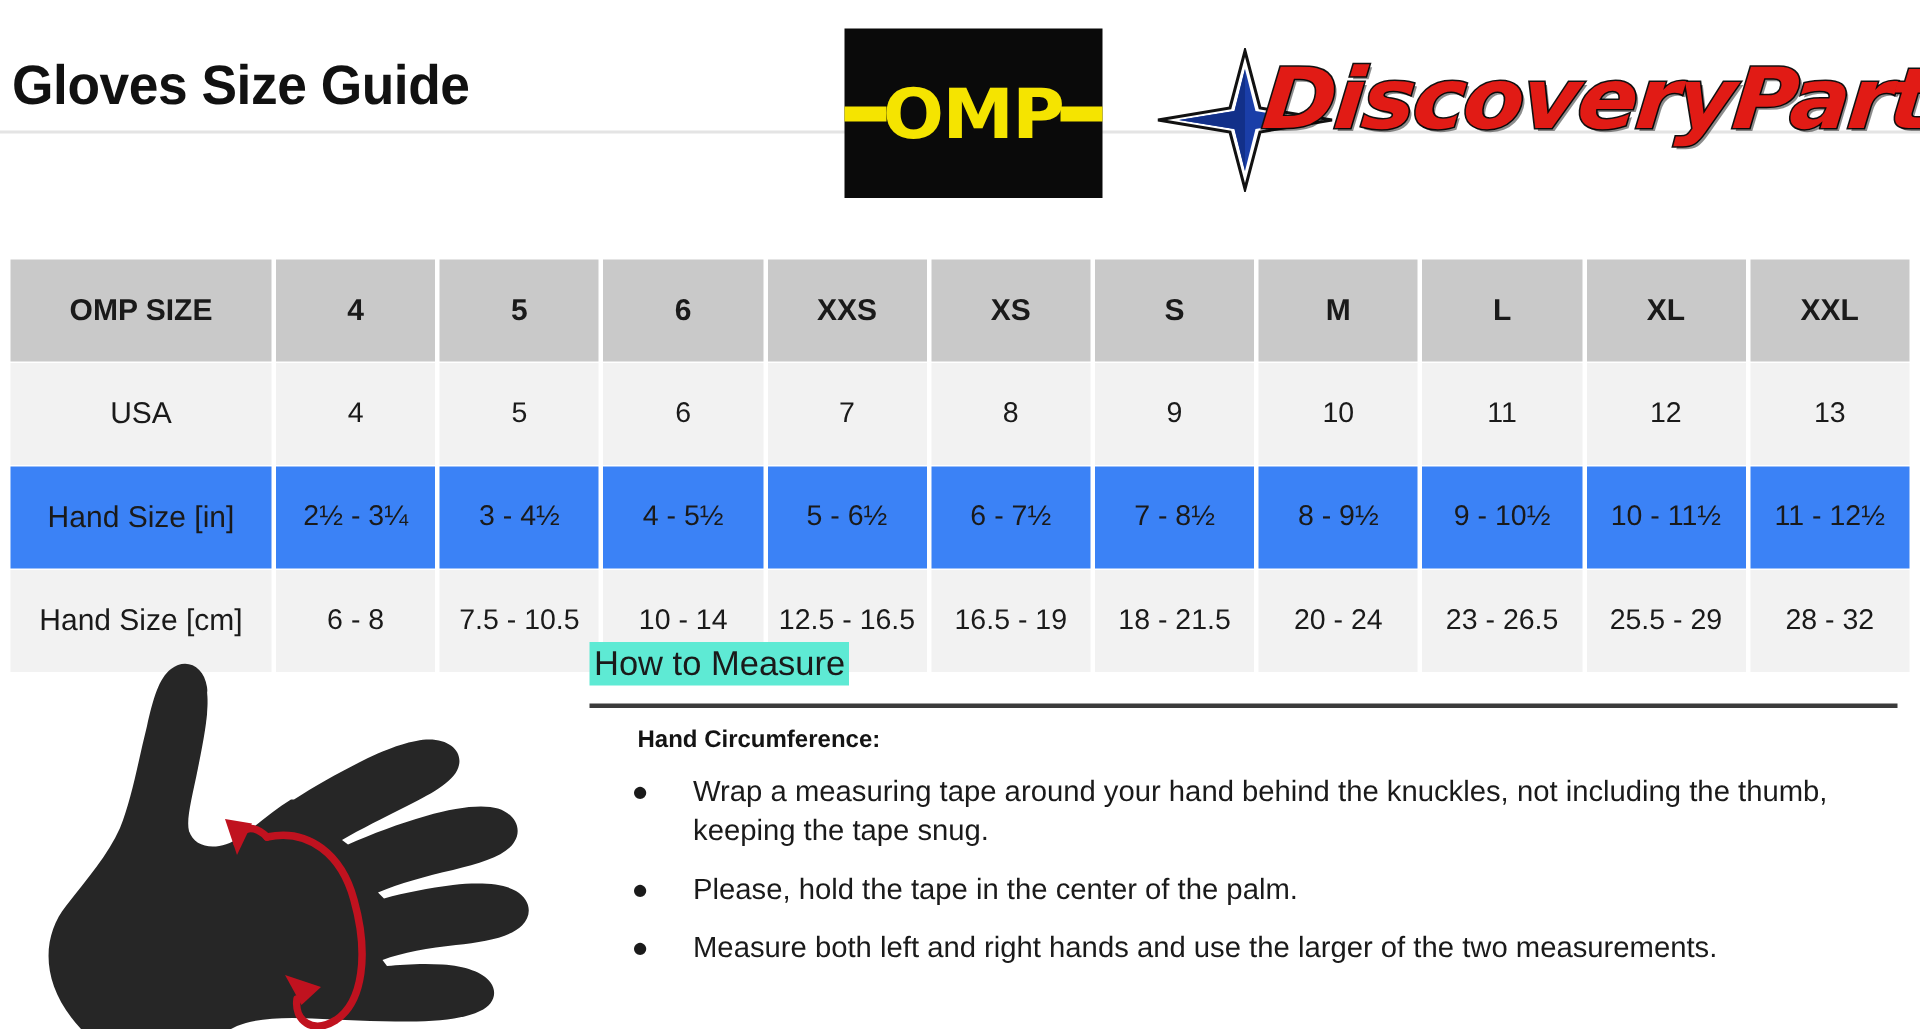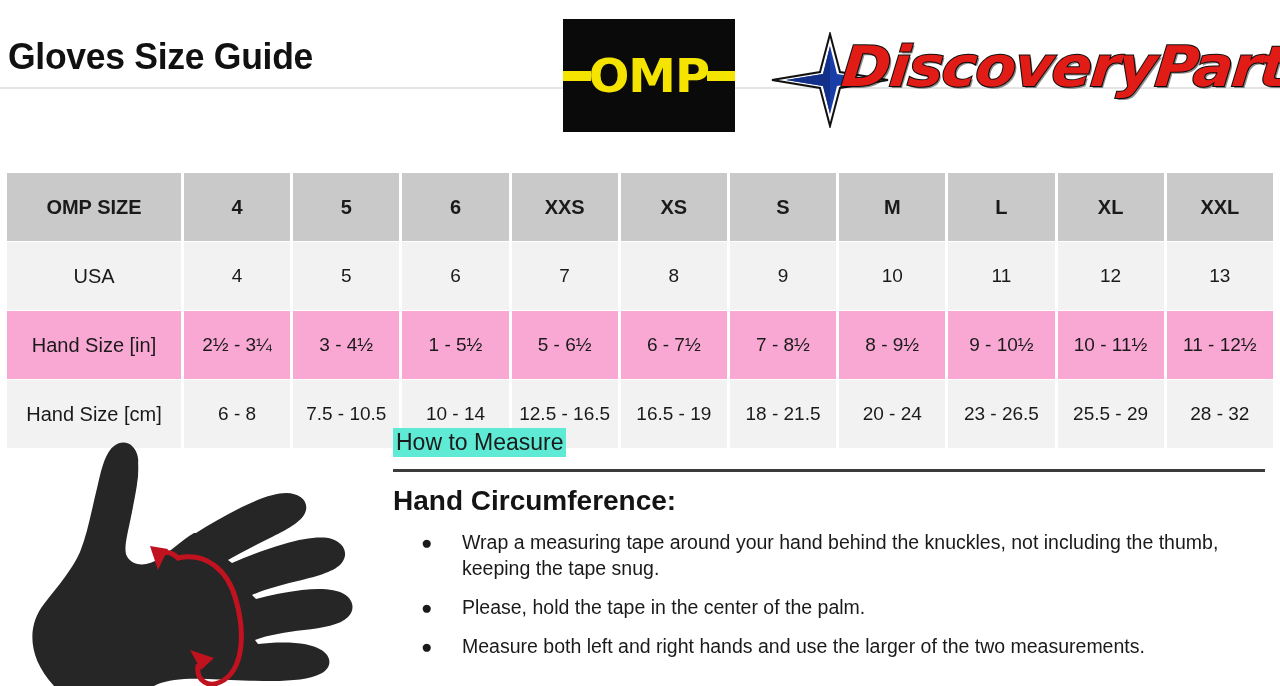--- a/index.html
+++ b/index.html
@@ -82,42 +82,42 @@
     height:54px;
     text-align:center;vertical-align:middle;
     font-size:19px;
     color:#1a1a1a;
     padding:7px 2px;
     white-space:nowrap;
   }
   .size-table .col-label{width:170px;}
   .size-table tr.row-head td{background:#c9c9c9;font-weight:bold;font-size:20px;}
   .size-table tr.row-light td{background:#f2f2f2;}
-  .size-table tr.row-gray td{background:#f9a8d4;margin-top:6px;}
+  .size-table tr.row-gray td{background:#3b82f6;margin-top:6px;}
   .size-table td.cell-label{font-size:20px;}
   .size-table tr.row-head td.cell-label{font-size:20px;}
 
   
   .hand-figure{position:absolute;left:10px;top:400px;width:380px;height:286px;}
   .howto{position:absolute;left:393px;top:428px;width:880px;}
   .howto-title{
     display:inline-block;
     background:#5eead4;
     font-size:23px;
     color:#1a1a1a;
     padding:1px 3px 2px 3px;
     line-height:1.15;
   }
   .howto-rule{
     width:872px;height:3px;background:#3b3b3b;
     margin-top:12px;
   }
   .howto-sub{
     margin-top:13px;
-    font-size:28px;font-weight:bold;color:#141414;
+    font-size:16px;font-weight:bold;color:#141414;margin-left:32px;
   }
   .bullets{
     list-style:none;
     margin:13px 0 0 0;padding:0;
   }
   .bullets li{
     position:relative;
     padding-left:69px;
     font-size:19.5px;
     line-height:1.33;
@@ -180,21 +180,21 @@
         <td>9</td>
         <td>10</td>
         <td>11</td>
         <td>12</td>
         <td>13</td>
       </tr>
       <tr class="row-gray">
         <td class="cell-label col-label">Hand Size [in]</td>
         <td>2½ - 3¼</td>
         <td>3 - 4½</td>
-        <td>1 - 5½</td>
+        <td>4 - 5½</td>
         <td>5 - 6½</td>
         <td>6 - 7½</td>
         <td>7 - 8½</td>
         <td>8 - 9½</td>
         <td>9 - 10½</td>
         <td>10 - 11½</td>
         <td>11 - 12½</td>
       </tr>
       <tr class="row-light">
         <td class="cell-label col-label">Hand Size [cm]</td>

